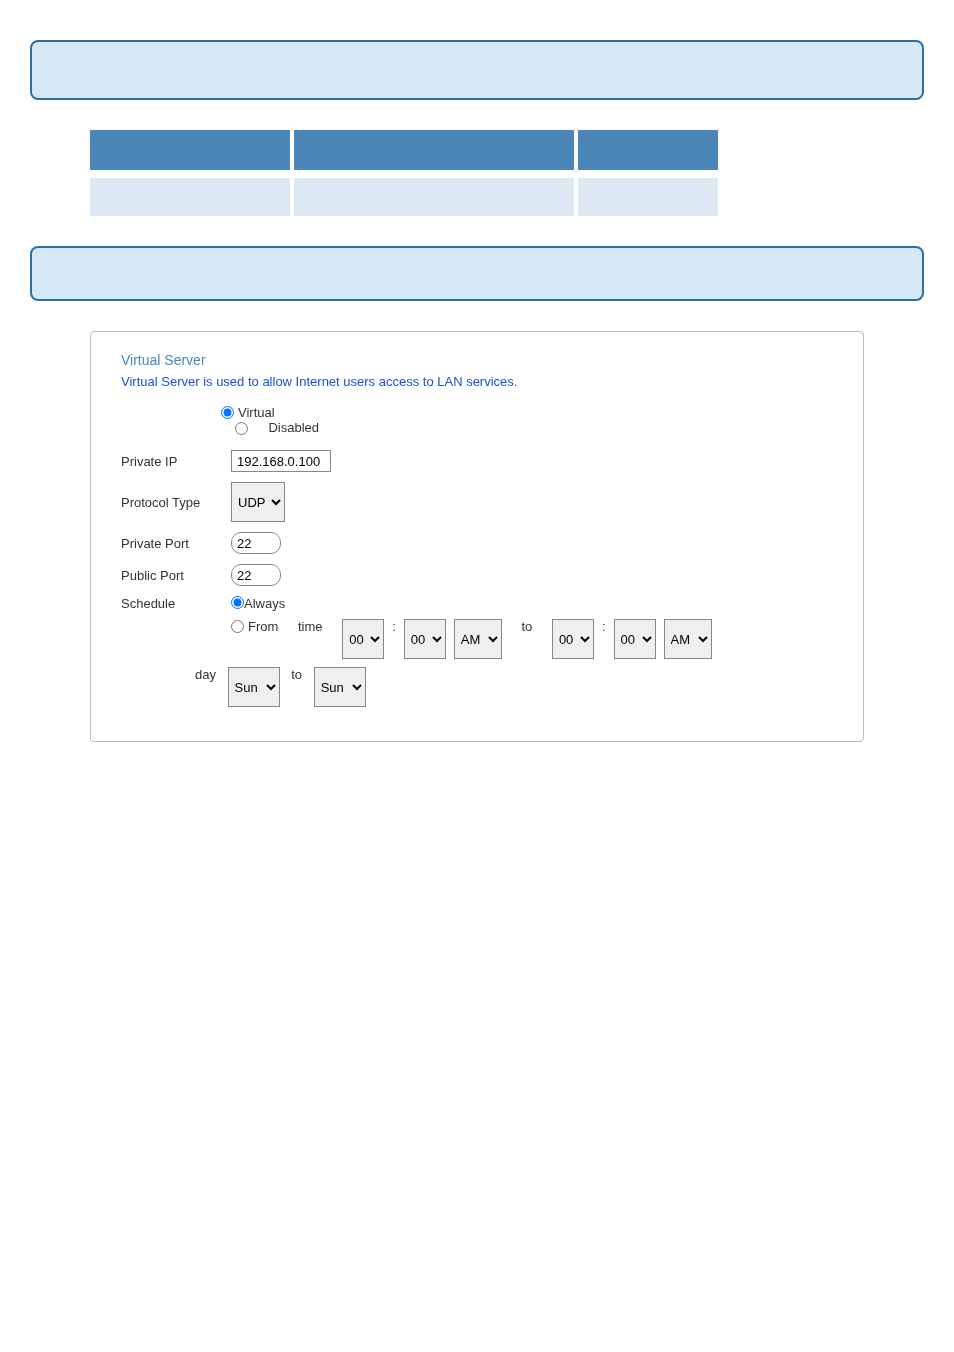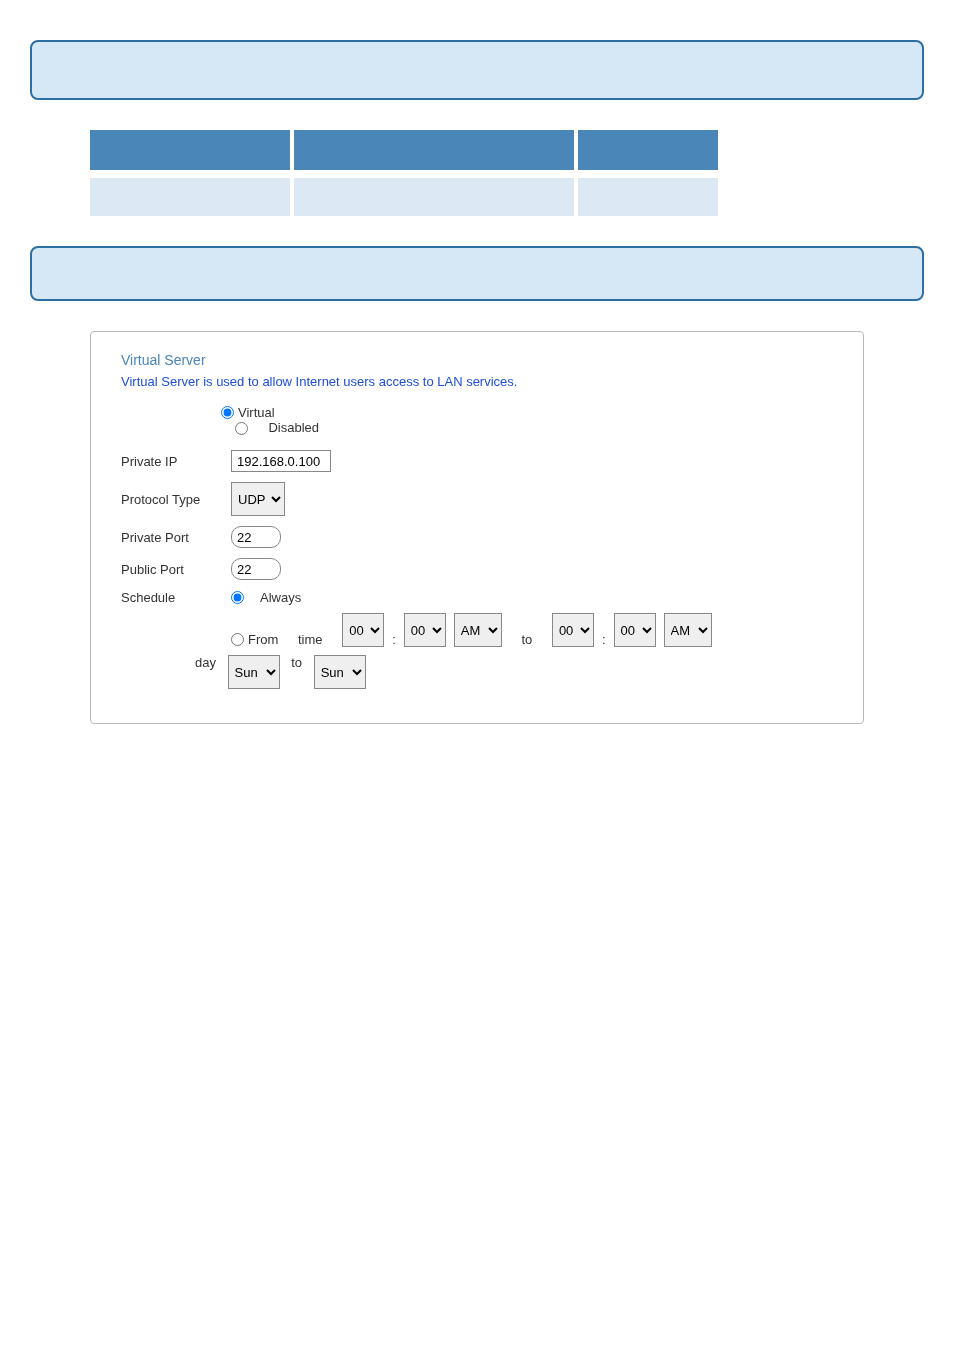--- a/index.html
+++ b/index.html
@@ -115,21 +115,21 @@
       height: 22px;
     }
 
     .vs-input-name { width: 180px; }
     .vs-input-ip { width: 100px; }
     .vs-input-port { width: 50px; border-radius: 10px; }
 
     .vs-select {
       border: 1px solid #888;
       font-size: 13px;
-      height: 34px;
+      height: 40px;
       padding: 0 2px;
     }
 
     .clear-btn {
       border: 1px solid #888;
       background: #f0f0f0;
       padding: 2px 12px;
       font-size: 13px;
       cursor: pointer;
       margin-left: 8px;
@@ -137,21 +137,21 @@
     }
 
     .radio-item {
       display: flex;
       align-items: center;
       gap: 4px;
     }
 
     .schedule-from-row {
       display: flex;
-      align-items: flex-end;
+      align-items: flex-start;
       gap: 8px;
       margin-left: 110px;
       margin-bottom: 8px;
     }
 
     .schedule-day-row {
       display: flex;
       align-items: flex-start;
       gap: 4px;
       margin-left: 74px;
@@ -220,21 +220,21 @@
   </div>
 
   <div class="vs-form-row">
     <div class="vs-label">Public Port</div>
     <input class="vs-input vs-input-port" type="text" value="22" style="">
   </div>
 
   <div class="vs-form-row" style="align-items:flex-start;flex-direction:column;">
     <div style="display:flex;align-items:center;margin-bottom:8px;">
       <div class="vs-label">Schedule</div>
-      <label class="radio-item" style="display:inline-flex;align-items:center;gap:16px;">
+      <label class="radio-item" style="display:inline-flex;align-items:flex-start;gap:0;">
         <input type="radio" name="schedule_type" checked="" style="">
         <span>Always</span>
       </label>
     </div>
 
     <div class="schedule-from-row">
       <label class="radio-item" style="display:inline-flex;align-items:center;gap:4px;">
         <input type="radio" name="schedule_type" style="">
         <span>From</span>
       </label>

